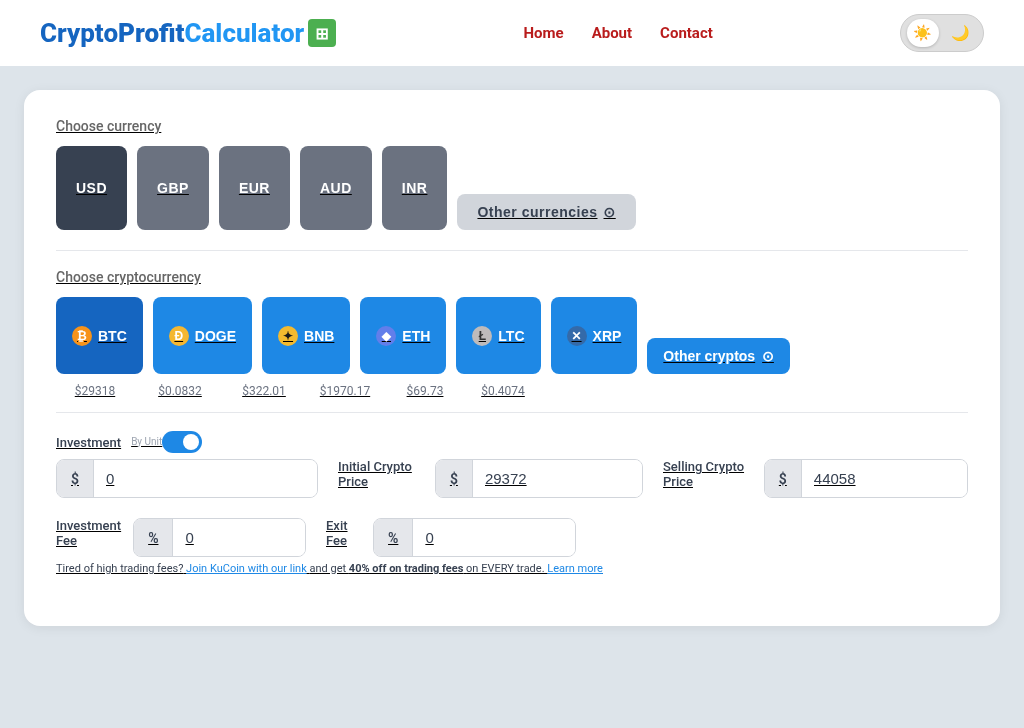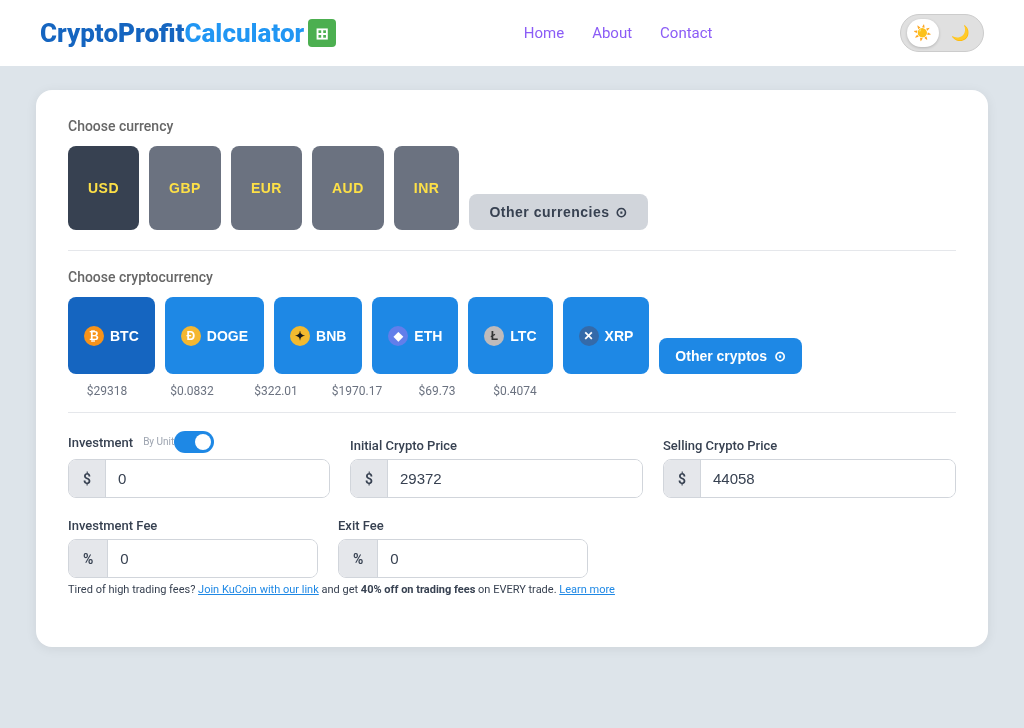--- a/index.html
+++ b/index.html
@@ -43,22 +43,22 @@
     }
     .nav-links {
       display: flex;
       align-items: center;
       gap: 28px;
       font-size: 15px;
       color: #333;
     }
     .nav-links a {
       text-decoration: none;
-      color: #8b5cf6;
-      font-weight: 400;
+      color: #b91c1c;
+      font-weight: 700;
     }
     .theme-toggle {
       display: flex;
       align-items: center;
       background: #e0e0e0;
       border-radius: 24px;
       padding: 4px 6px;
       gap: 6px;
       border: 1px solid #ccc;
     }
@@ -74,21 +74,22 @@
       font-size: 15px;
       background: transparent;
     }
     .theme-btn.active {
       background: #fff;
       box-shadow: 0 1px 3px rgba(0,0,0,0.2);
     }
 
     
     .main-content {
-      padding: 24px 36px;
+      padding: 24px 24px;
+      text-decoration: underline;
     }
     .card {
       background: #fff;
       border-radius: 16px;
       padding: 28px 32px 32px;
       box-shadow: 0 2px 12px rgba(0,0,0,0.07);
     }
 
     
     .section-label {
@@ -101,21 +102,21 @@
       display: flex;
       gap: 10px;
       flex-wrap: wrap;
       margin-bottom: 20px;
     }
     .currency-btn {
       padding: 10px 20px;
       border-radius: 8px;
       border: none;
       background: #6b7280;
-      color: #fde047;
+      color: #ffffff;
       font-size: 14px;
       font-weight: 700;
       cursor: pointer;
       letter-spacing: 0.5px;
     }
     .currency-btn.active {
       background: #374151;
     }
     .currency-btn-other {
       background: #d1d5db;
@@ -198,22 +199,22 @@
       position: absolute;
       right: 3px;
       top: 3px;
       width: 16px;
       height: 16px;
       background: #fff;
       border-radius: 50%;
     }
     .input-group {
       display: flex;
-      flex-direction: column;
-      gap: 6px;
+      flex-direction: row;
+      gap: 12px;
     }
     .input-group-label {
       font-size: 13px;
       color: #374151;
       font-weight: 500;
     }
     .input-with-prefix {
       display: flex;
       align-items: stretch;
       border: 1px solid #d1d5db;

